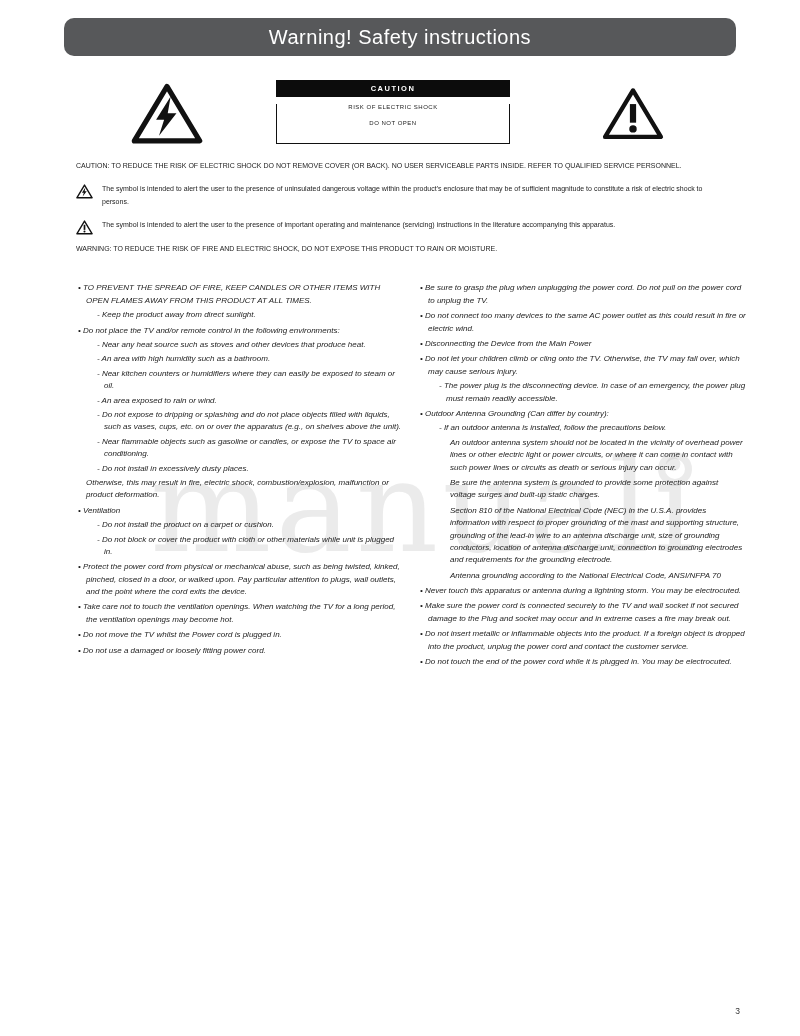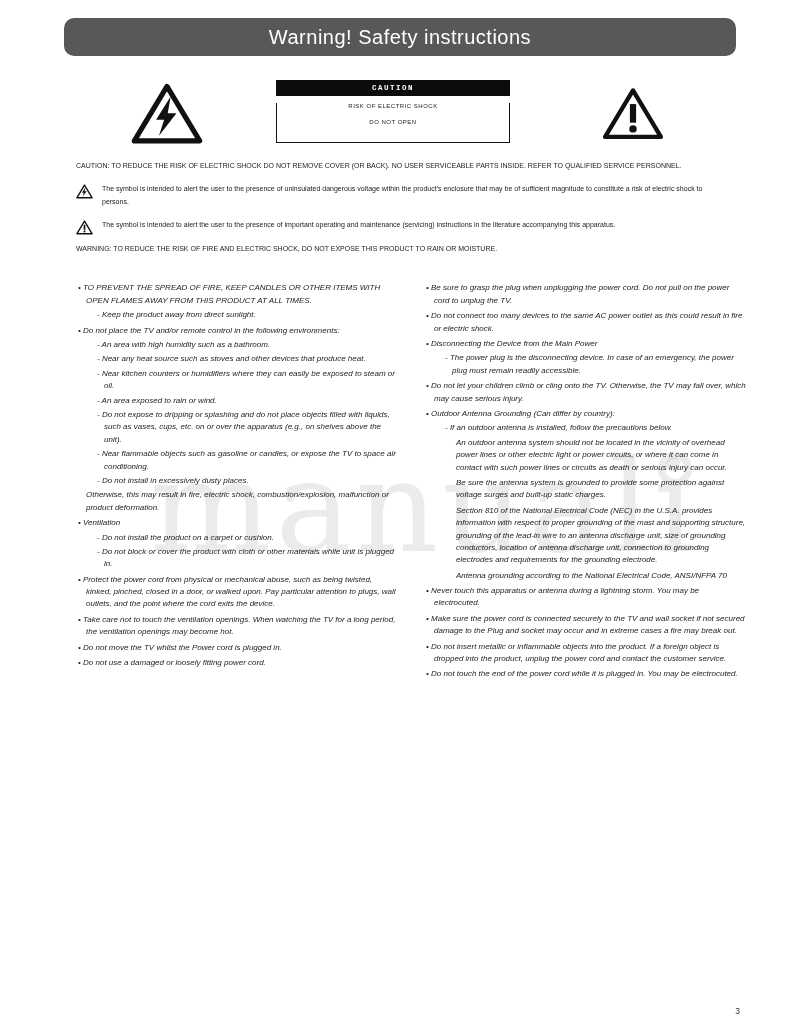--- a/index.html
+++ b/index.html
@@ -62,21 +62,20 @@
 
   .caution-assembly { position: absolute; left: 276px; top: 0; width: 234px; }
   .caution-head {
     background: #0c0c0c;
     color: #ffffff;
     font-size: 7.5px;
     font-weight: bold;
     letter-spacing: 1.5px;
     text-align: center;
     padding: 4px 0;
-    font-family: Liberation Mono, monospace;
   }
   .caution-body {
     border: 1px solid #111;
     border-top: none;
     height: 40px;
     text-align: center;
     font-size: 6px;
     letter-spacing: 0.5px;
     color: #222;
   }
@@ -96,21 +95,21 @@
     align-items: flex-start;
   }
   .symrow .mini { flex: 0 0 17px; margin-right: 9px; margin-top: 2px; }
   .symrow .mini svg { width: 17px; height: 15px; display: block; }
   .symrow .symtext { font-size: 7px; line-height: 1.95; color: #222; }
 
   
   .cols {
     display: flex;
     margin: 24px 54px 0 74px;
-    gap: 24px;
+    gap: 12px;
   }
   .col { flex: 1 1 0; }
   .item {
     font-size: 8px;
     font-style: italic;
     line-height: 1.55;
     color: #1c1c1c;
     margin-bottom: 2px;
   }
   .item.bullet { padding-left: 12px; text-indent: -8px; margin-top: 3px; }
@@ -193,42 +192,42 @@
       <span class="symtext">The symbol is intended to alert the user to the presence of important operating and maintenance (servicing) instructions in the literature accompanying this apparatus.</span>
     </div>
 
     <p class="notice">WARNING: TO REDUCE THE RISK OF FIRE AND ELECTRIC SHOCK, DO NOT EXPOSE THIS PRODUCT TO RAIN OR MOISTURE.</p>
 
     <div class="cols">
       <div class="col">
           <div class="item bullet">TO PREVENT THE SPREAD OF FIRE, KEEP CANDLES OR OTHER ITEMS WITH OPEN FLAMES AWAY FROM THIS PRODUCT AT ALL TIMES.</div>
           <div class="item sub">Keep the product away from direct sunlight.</div>
           <div class="item bullet">Do not place the TV and/or remote control in the following environments:</div>
+          <div class="item sub">Near any heat source such as stoves and other devices that produce heat.</div>
           <div class="item sub">An area with high humidity such as a bathroom.</div>
-          <div class="item sub">Near any heat source such as stoves and other devices that produce heat.</div>
           <div class="item sub">Near kitchen counters or humidifiers where they can easily be exposed to steam or oil.</div>
           <div class="item sub">An area exposed to rain or wind.</div>
           <div class="item sub">Do not expose to dripping or splashing and do not place objects filled with liquids, such as vases, cups, etc. on or over the apparatus (e.g., on shelves above the unit).</div>
           <div class="item sub">Near flammable objects such as gasoline or candles, or expose the TV to space air conditioning.</div>
           <div class="item sub">Do not install in excessively dusty places.</div>
           <div class="item note">Otherwise, this may result in fire, electric shock, combustion/explosion, malfunction or product deformation.</div>
           <div class="item bullet">Ventilation</div>
           <div class="item sub">Do not install the product on a carpet or cushion.</div>
           <div class="item sub">Do not block or cover the product with cloth or other materials while unit is plugged in.</div>
           <div class="item bullet">Protect the power cord from physical or mechanical abuse, such as being twisted, kinked, pinched, closed in a door, or walked upon. Pay particular attention to plugs, wall outlets, and the point where the cord exits the device.</div>
           <div class="item bullet">Take care not to touch the ventilation openings. When watching the TV for a long period, the ventilation openings may become hot.</div>
           <div class="item bullet">Do not move the TV whilst the Power cord is plugged in.</div>
           <div class="item bullet">Do not use a damaged or loosely fitting power cord.</div>
         </div>
       <div class="col">
           <div class="item bullet">Be sure to grasp the plug when unplugging the power cord. Do not pull on the power cord to unplug the TV.</div>
-          <div class="item bullet">Do not connect too many devices to the same AC power outlet as this could result in fire or electric shock.</div>
+          <div class="item bullet">Do not connect too many devices to the same AC power outlet as this could result in fire or electric wind.</div>
           <div class="item bullet">Disconnecting the Device from the Main Power</div>
+          <div class="item bullet">Do not let your children climb or cling onto the TV. Otherwise, the TV may fall over, which may cause serious injury.</div>
           <div class="item sub">The power plug is the disconnecting device. In case of an emergency, the power plug must remain readily accessible.</div>
-          <div class="item bullet">Do not let your children climb or cling onto the TV. Otherwise, the TV may fall over, which may cause serious injury.</div>
           <div class="item bullet">Outdoor Antenna Grounding (Can differ by country):</div>
           <div class="item sub">If an outdoor antenna is installed, follow the precautions below.</div>
           <div class="item indent">An outdoor antenna system should not be located in the vicinity of overhead power lines or other electric light or power circuits, or where it can come in contact with such power lines or circuits as death or serious injury can occur.</div>
           <div class="item indent">Be sure the antenna system is grounded to provide some protection against voltage surges and built-up static charges.</div>
           <div class="item indent">Section 810 of the National Electrical Code (NEC) in the U.S.A. provides information with respect to proper grounding of the mast and supporting structure, grounding of the lead-in wire to an antenna discharge unit, size of grounding conductors, location of antenna discharge unit, connection to grounding electrodes and requirements for the grounding electrode.</div>
           <div class="item indent">Antenna grounding according to the National Electrical Code, ANSI/NFPA 70</div>
           <div class="item bullet">Never touch this apparatus or antenna during a lightning storm. You may be electrocuted.</div>
           <div class="item bullet">Make sure the power cord is connected securely to the TV and wall socket if not secured damage to the Plug and socket may occur and in extreme cases a fire may break out.</div>
           <div class="item bullet">Do not insert metallic or inflammable objects into the product. If a foreign object is dropped into the product, unplug the power cord and contact the customer service.</div>
           <div class="item bullet">Do not touch the end of the power cord while it is plugged in. You may be electrocuted.</div>

